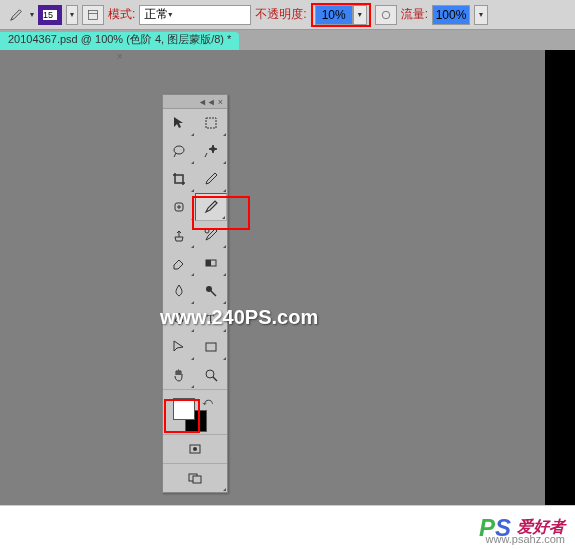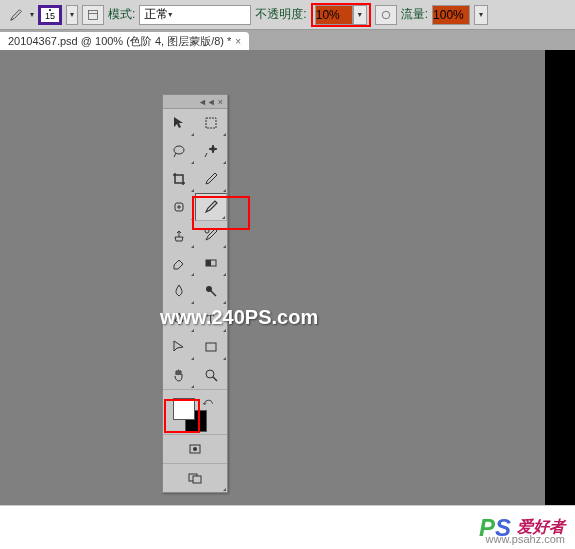--- a/index.html
+++ b/index.html
@@ -2,33 +2,33 @@
 <html><head>
 <meta charset="utf-8">
 <style>
   * { box-sizing: border-box; margin: 0; padding: 0; }
   body { width: 575px; height: 549px; background: #808080; font-family: "Microsoft YaHei", sans-serif; position: relative; overflow: hidden; }
   
   .topbar { height: 30px; background: #d4d4d4; border-bottom: 1px solid #999; display: flex; align-items: center; padding: 0 6px; gap: 4px; font-size: 12px; }
   .tool-icon { width: 20px; height: 20px; display: flex; align-items: center; justify-content: center; }
   .tool-icon svg { width: 14px; height: 14px; }
   .chev { font-size: 8px; color: #333; }
-  .size-box { background: #fff; border: 3px solid #4c1d95; width: 24px; height: 20px; display: flex; flex-direction: column; align-items: center; justify-content: center; font-size: 9px; line-height: 1; }
+  .size-box { background: #fff; border: 5px solid #4c1d95; width: 24px; height: 20px; display: flex; flex-direction: column; justify-content: center; font-size: 9px; line-height: 1; }
   .size-box .dot { width: 2px; height: 2px; background: #000; border-radius: 50%; margin-bottom: 1px; }
   .size-drop { border: 1px solid #999; width: 12px; height: 20px; display: flex; align-items: center; justify-content: center; background: #e8e8e8; }
   .icon-btn { border: 1px solid #999; width: 22px; height: 20px; background: #e8e8e8; display: flex; align-items: center; justify-content: center; }
-  .label { color: #14532d; }
+  .label { color: #b91c1c; }
   .dropdown { background: #fff; border: 1px solid #999; height: 20px; display: flex; align-items: center; justify-content: flex-start; padding: 0 4px; }
   .mode-dd { width: 112px; }
-  .pct-box { background: #c2410c; border: 1px solid #999; width: 38px; height: 20px; display: flex; align-items: center; }
+  .pct-box { background: #3b82f6; border: 1px solid #999; width: 38px; height: 20px; display: flex; align-items: center; justify-content: center; }
   .pct-drop { border: 1px solid #999; width: 14px; height: 20px; background: #e8e8e8; display: flex; align-items: center; justify-content: center; }
   .highlight-red { border: 2px solid #f00; padding: 0 2px; height: 24px; display: flex; align-items: center; gap: 0; }
   
   .tabbar { height: 20px; background: #a8a8a8; display: flex; align-items: flex-end; }
-  .tab { background: #ffffff; border-top-right-radius: 4px; height: 18px; padding: 0 8px; font-size: 11px; color: #333; display: flex; align-items: center; gap: 4px; }
+  .tab { background: #5eead4; border-top-right-radius: 4px; height: 18px; padding: 0 8px; font-size: 11px; color: #333; display: flex; align-items: center; gap: 4px; flex-direction: column; }
   .tab .close { font-size: 10px; color: #666; }
   
   .canvas-edge { position: absolute; right: 0; top: 50px; width: 30px; height: 455px; background: #000; }
   
   .tools-panel { position: absolute; left: 162px; top: 94px; width: 66px; background: #c8c8c8; border: 1px solid #888; box-shadow: 1px 1px 2px rgba(0,0,0,0.3); }
   .tools-header { height: 14px; background: #b8b8b8; border-bottom: 1px solid #999; display: flex; align-items: center; justify-content: flex-end; padding: 0 4px; gap: 2px; }
   .tools-header span { font-size: 9px; color: #555; }
   .tools-grid { display: grid; grid-template-columns: 1fr 1fr; }
   .tool-cell { height: 28px; display: flex; align-items: center; justify-content: center; position: relative; }
   .tool-cell svg { width: 16px; height: 16px; }

